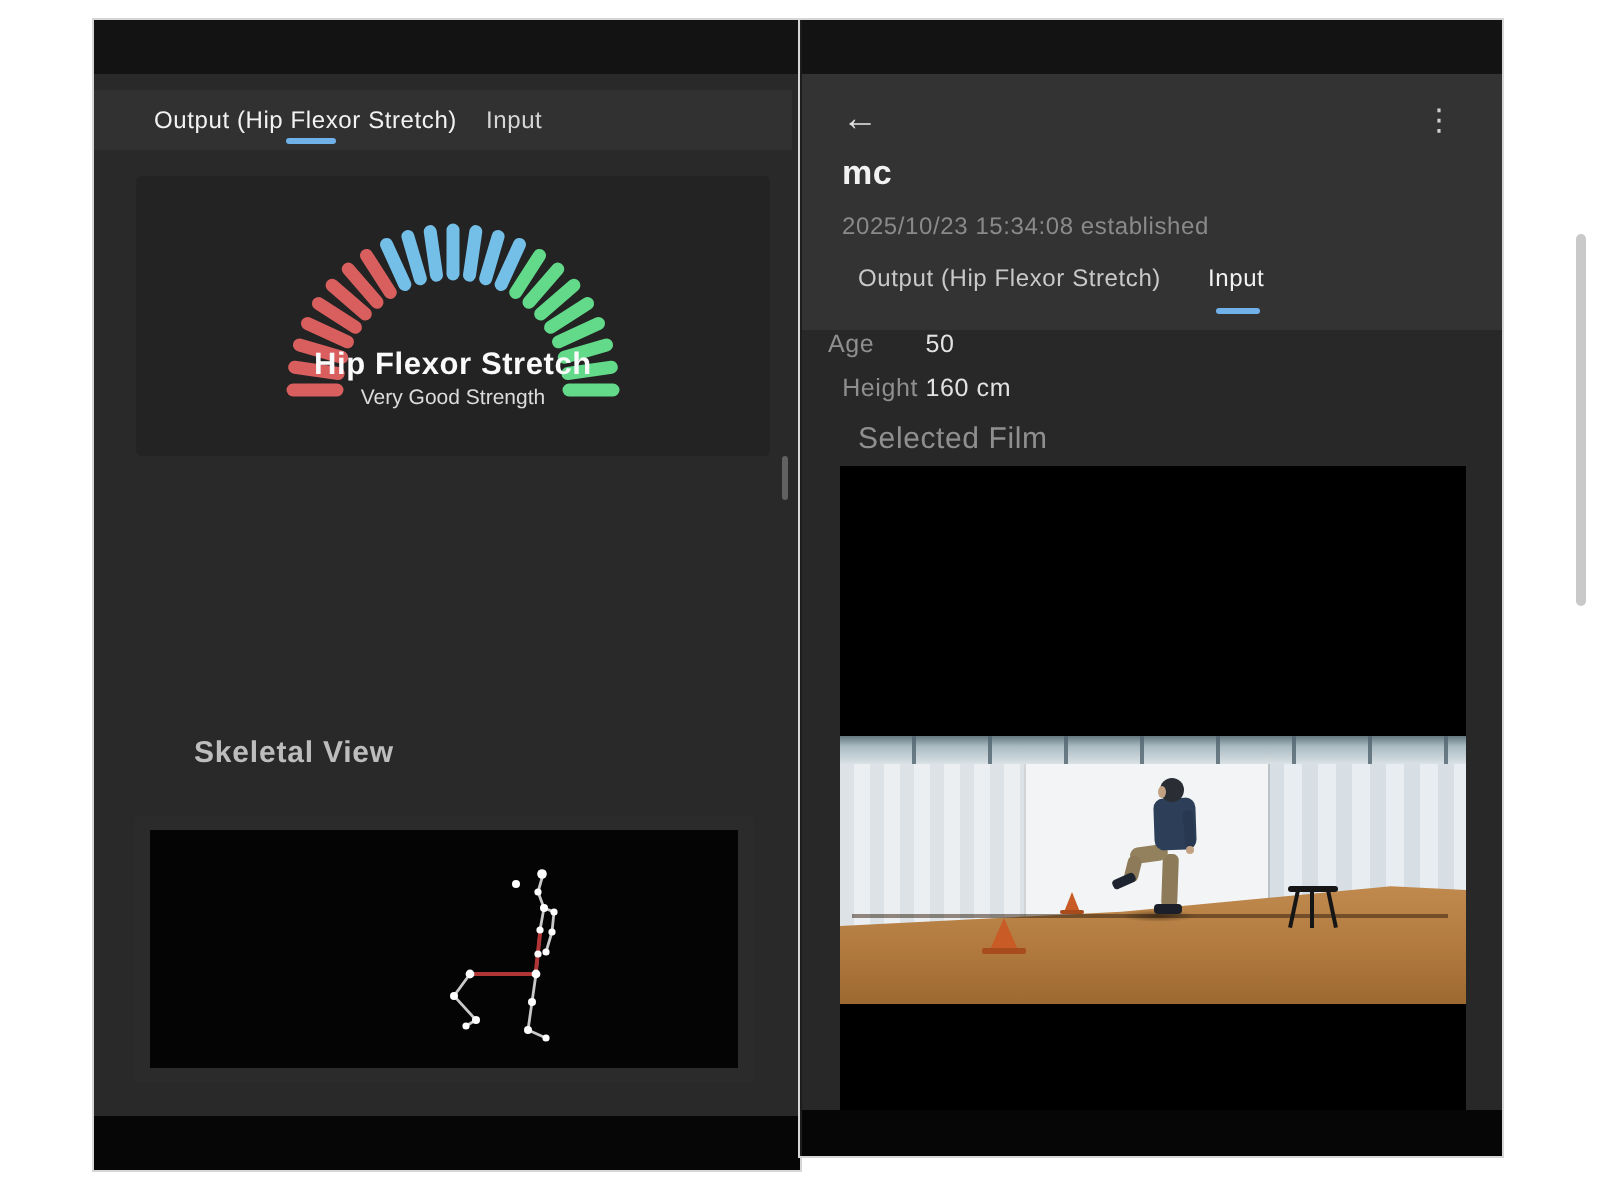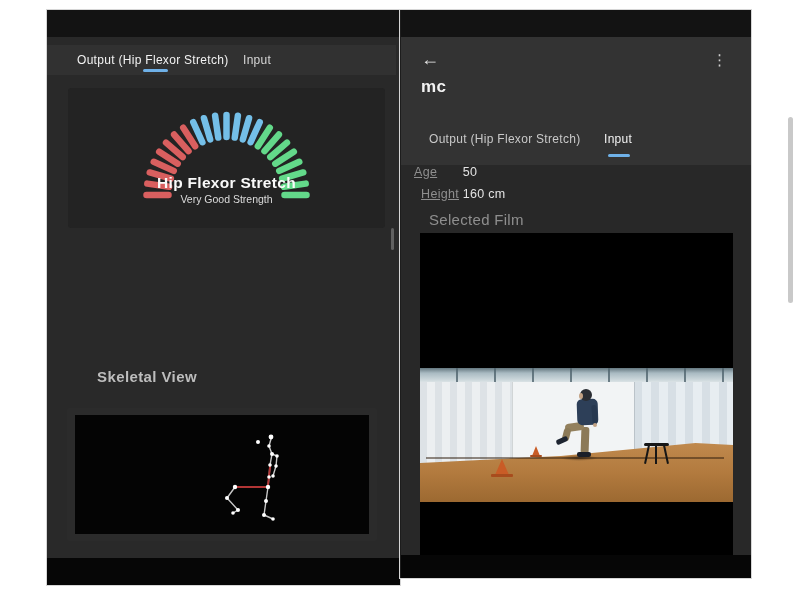--- a/index.html
+++ b/index.html
@@ -48,21 +48,21 @@
   .rp-header { position:absolute; left:0; top:27px; width:100%; height:128px; background:#333333; }
   .back-arrow { position:absolute; left:20px; top:12px; font-size:18px; color:#e3e3e3; cursor:pointer; }
   .kebab { position:absolute; left:311px; top:14px; font-size:15px; color:#cfcfcf; letter-spacing:0; cursor:pointer; }
   .rp-title { position:absolute; left:20px; top:40px; font-size:17px; font-weight:bold; color:#f2f2f2; letter-spacing:.3px; }
   .rp-sub { position:absolute; left:20px; top:69px; font-size:12px; color:#8a8a8a; letter-spacing:.3px; }
   #rp-tab1 { left:28px; top:89px; } #rp-tab2 { left:203px; top:89px; }
   .rp-header .tab { height:26px; line-height:26px; }
   .rp-header .tab-underline { top:117px; left:207px; width:22px; }
 
   .field-row { position:absolute; left:13px; font-size:12.5px; letter-spacing:.3px; }
-  .field-row .flbl { color:#8f8f8f; display:inline-block;text-decoration:underline; }
+  .field-row .flbl { color:#8f8f8f; display:inline-block; }
   .field-row .fval { color:#e3e3e3; }
   #field-age { top:155px; } #field-age .flbl { width:45px; }
   #field-height { top:177px;text-align:right; } #field-height .flbl { width:45px; }
   #film-label { position:absolute; left:28px; top:201px; font-size:15px; color:#8f8f8f; letter-spacing:.3px; }
 
   .video-box { position:absolute; left:19px; top:223px; width:313px; height:322px; background:#000; cursor:pointer; }
 
   
   .scene { position:absolute; left:0; top:135px; width:313px; height:134px; background:#e6e9ec; overflow:hidden; }
   .win-strip { position:absolute; left:0; top:0; width:100%; height:17px;
@@ -199,20 +199,21 @@
     <div class="nav-bar-bottom" style="top:548px; height:27px;"></div>
   </div>
 
   <div class="panel" id="right-panel" style="background:#282828;">
     <div class="status-bar"></div>
 
     <div class="rp-header">
       <div class="back-arrow">←</div>
       <div class="kebab">⋮</div>
       <div class="rp-title">mc</div>
+      <div class="rp-sub">2025/10/23 15:34:08 established</div>
       <div class="tab" id="rp-tab1" style="position:absolute; color:#c9c9c9;">Output (Hip Flexor Stretch)</div>
       <div class="tab active" id="rp-tab2" style="position:absolute;">Input</div>
       <div class="tab-underline" style="background:#6fb1e8;"></div>
     </div>
 
     <div class="field-row" id="field-age">
       <span class="flbl">Age</span>
       <span class="fval">50</span>
     </div>
     <div class="field-row" id="field-height">

